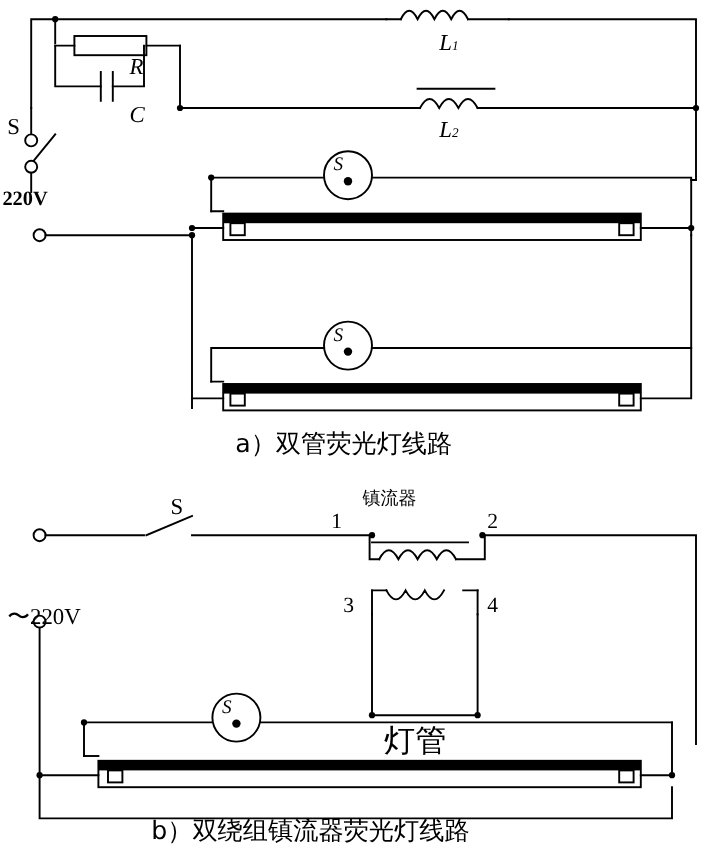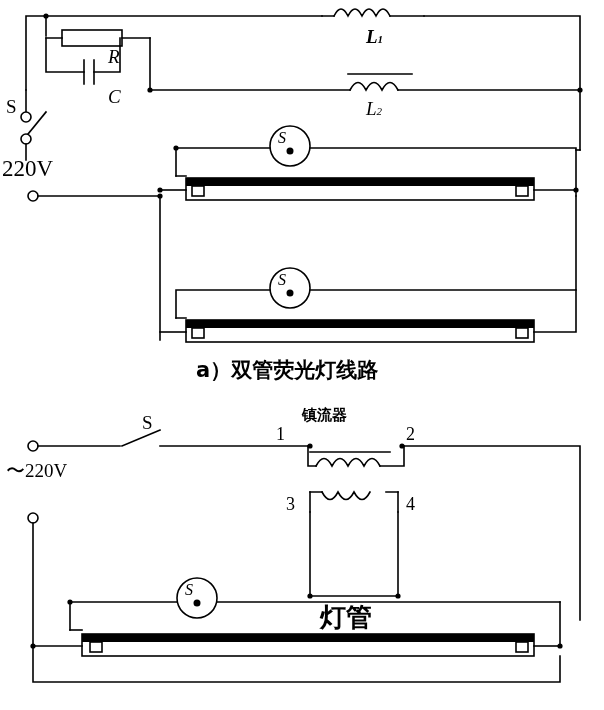--- a/index.html
+++ b/index.html
@@ -1,20 +1,20 @@
 <!DOCTYPE html>
 <html><head>
 <meta charset="utf-8">
 <style>
   html,body{margin:0;padding:0;background:#ffffff;}
   body{width:604px;height:710px;font-family:"Liberation Serif",serif;}
   #root{position:relative;width:604px;height:710px;overflow:hidden;}
   .lbl{position:absolute;font-family:"Liberation Serif",serif;color:#000;white-space:nowrap;}
   .lbl.ital{font-style:italic;}
-  .cn{font-family:"DejaVu Sans",sans-serif;font-weight:bold;}
+  .cn{font-family:"DejaVu Sans",sans-serif;}
   svg{position:absolute;left:0;top:0;}
   .sub{font-size:11px;}
 </style>
 </head>
 <body>
 
 <div id="root">
 
   <svg width="604" height="710" viewBox="0 0 604 710">
     <g stroke="#000" fill="none" stroke-width="1.6" stroke-linecap="square">
@@ -123,33 +123,34 @@
       <circle cx="310" cy="446" r="2.6" fill="#000" stroke="none"></circle>
       <circle cx="402" cy="446" r="2.6" fill="#000" stroke="none"></circle>
       <circle cx="310" cy="596" r="2.6" fill="#000" stroke="none"></circle>
       <circle cx="398" cy="596" r="2.6" fill="#000" stroke="none"></circle>
       <circle cx="33" cy="646" r="2.6" fill="#000" stroke="none"></circle>
       <circle cx="560" cy="646" r="2.6" fill="#000" stroke="none"></circle>
       <circle cx="70" cy="602" r="2.6" fill="#000" stroke="none"></circle>
     </g>
   </svg>
 
-  <div class="lbl ital" style="left:366px;top:26px;font-size:19px;font-weight:bold;"><span>L</span><span class="sub">1</span></div>
+  <div class="lbl ital" style="left:366px;top:26px;font-size:19px;"><span>L</span><span class="sub">1</span></div>
   <div class="lbl ital" style="left:366px;top:98px;font-size:19px;"><span>L</span><span class="sub">2</span></div>
   <div class="lbl ital" style="left:108px;top:46px;font-size:19px;">R</div>
   <div class="lbl ital" style="left:108px;top:86px;font-size:19px;">C</div>
   <div class="lbl" style="left:6px;top:96px;font-size:19px;">S</div>
-  <div class="lbl" style="left:2px;top:156px;font-size:23px;">220V</div>
+  <div class="lbl" style="left:2px;top:156px;font-size:17px;font-weight:bold;">220V</div>
   <div class="lbl ital" style="left:278px;top:129px;font-size:16px;">S</div>
   <div class="lbl ital" style="left:278px;top:271px;font-size:16px;">S</div>
   <div class="lbl cn" style="left:196px;top:356px;font-size:21px;">a）双管荧光灯线路</div>
 
   <div class="lbl" style="left:142px;top:412px;font-size:19px;">S</div>
-  <div class="lbl" style="left:6px;top:458px;font-size:19px;">〜220V</div>
+  <div class="lbl" style="left:6px;top:501px;font-size:19px;">〜220V</div>
   <div class="lbl cn" style="left:302px;top:406px;font-size:15px;">镇流器</div>
   <div class="lbl" style="left:276px;top:424px;font-size:18px;">1</div>
   <div class="lbl" style="left:406px;top:424px;font-size:18px;">2</div>
   <div class="lbl" style="left:286px;top:494px;font-size:18px;">3</div>
   <div class="lbl" style="left:406px;top:494px;font-size:18px;">4</div>
   <div class="lbl cn" style="left:320px;top:600px;font-size:26px;">灯管</div>
   <div class="lbl ital" style="left:185px;top:581px;font-size:16px;">S</div>
+  <div class="lbl cn" style="left:126px;top:678px;font-size:21px;">b）双绕组镇流器荧光灯线路</div>
 
 </div>
 
 </body></html>

